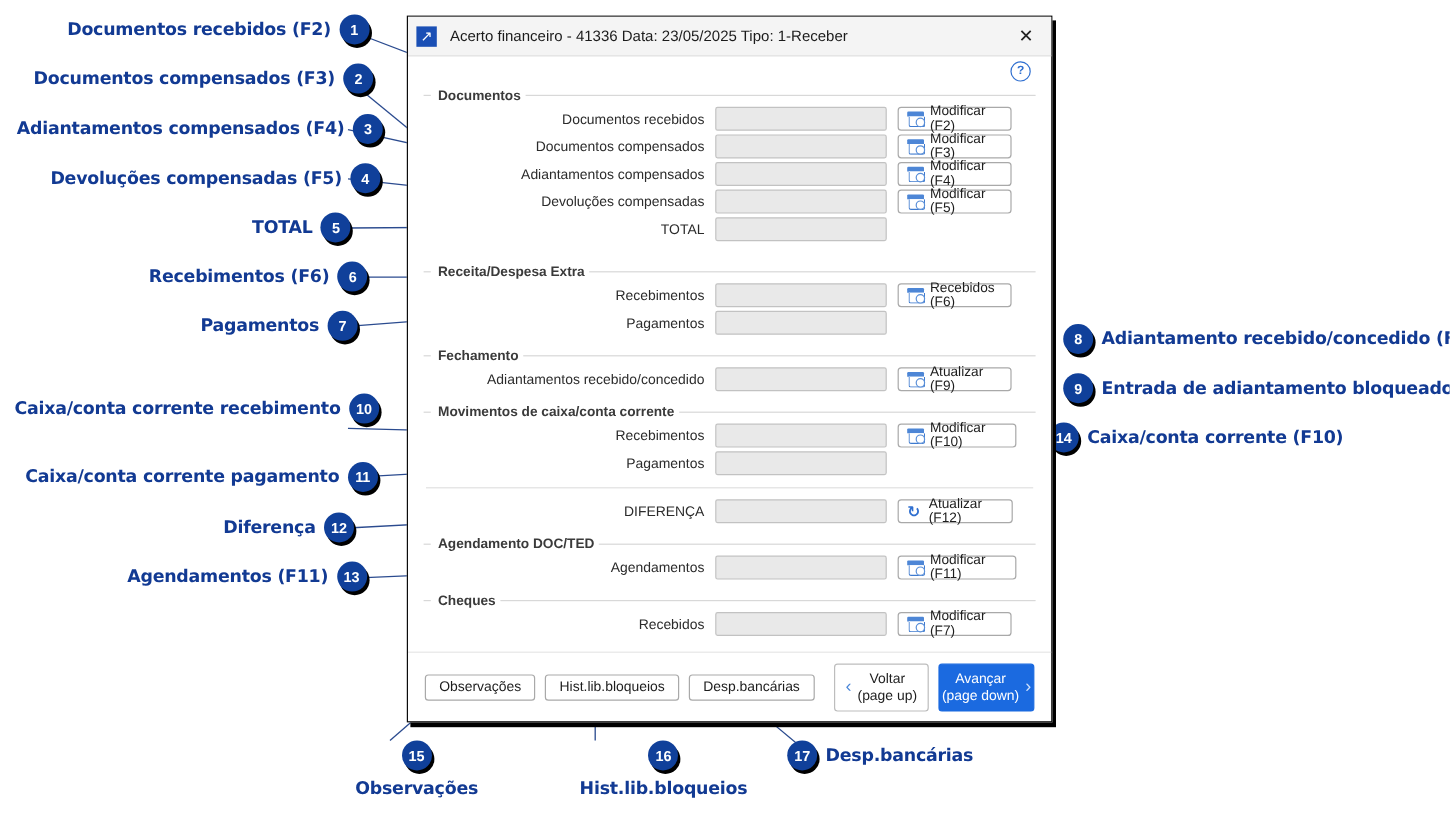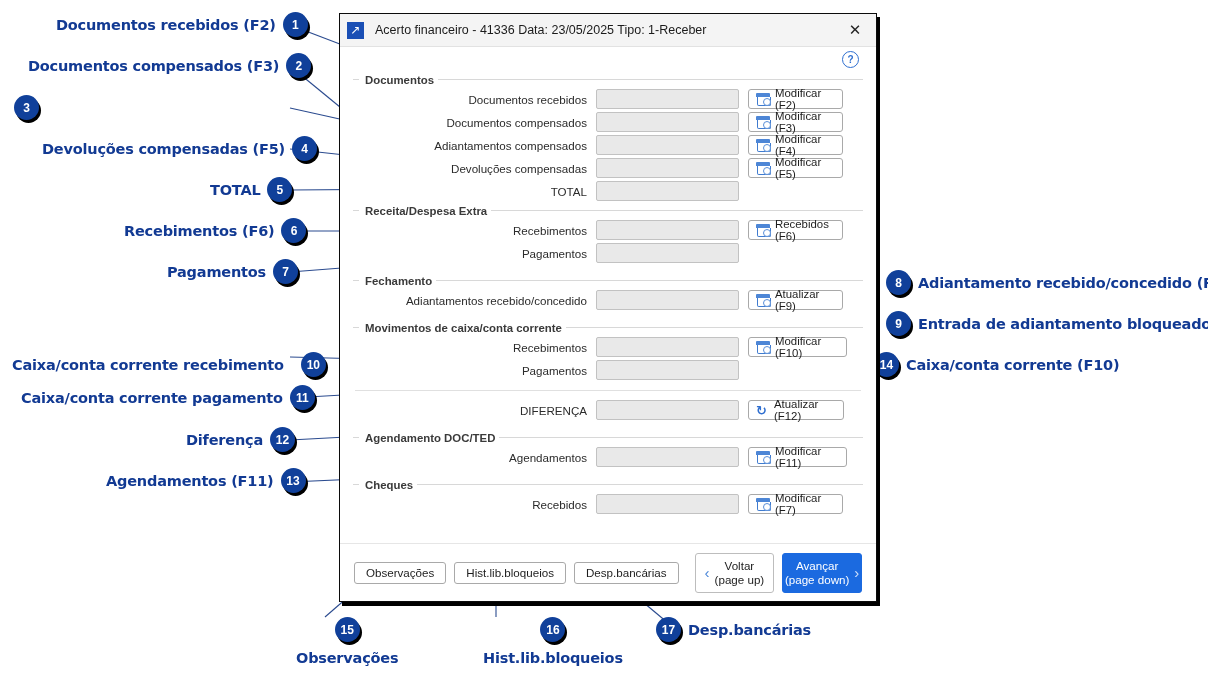--- a/index.html
+++ b/index.html
@@ -177,39 +177,40 @@
 
   <div class="ann left" style="left:56px;top:12px;">
     <span class="ann-label">Documentos recebidos (F2)</span>
     <span class="ann-badge">1</span>
   </div>
   <div class="ann left" style="left:28px;top:53px;">
     <span class="ann-label">Documentos compensados (F3)</span>
     <span class="ann-badge">2</span>
   </div>
   <div class="ann left" style="left:14px;top:95px;">
+    <span class="ann-label">Adiantamentos compensados (F4)</span>
     <span class="ann-badge">3</span>
   </div>
   <div class="ann left" style="left:42px;top:136px;">
     <span class="ann-label">Devoluções compensadas (F5)</span>
     <span class="ann-badge">4</span>
   </div>
   <div class="ann left" style="left:210px;top:177px;">
     <span class="ann-label">TOTAL</span>
     <span class="ann-badge">5</span>
   </div>
   <div class="ann left" style="left:124px;top:218px;">
     <span class="ann-label">Recebimentos (F6)</span>
     <span class="ann-badge">6</span>
   </div>
   <div class="ann left" style="left:167px;top:259px;">
     <span class="ann-label">Pagamentos</span>
     <span class="ann-badge">7</span>
   </div>
-  <div class="ann left" style="left:12px;top:352px;gap:10px;">
+  <div class="ann left" style="left:12px;top:328px;">
     <span class="ann-label">Caixa/conta corrente recebimento</span>
     <span class="ann-badge">10</span>
   </div>
   <div class="ann left" style="left:21px;top:385px;">
     <span class="ann-label">Caixa/conta corrente pagamento</span>
     <span class="ann-badge">11</span>
   </div>
   <div class="ann left" style="left:186px;top:427px;">
     <span class="ann-label">Diferença</span>
     <span class="ann-badge">12</span>
@@ -315,21 +316,21 @@
             </span>
           <span>Modificar (F5)</span>
         </span>
       </div>
 
       <div class="row">
         <span class="lbl">TOTAL</span>
         <span class="fld"></span>
       </div>
 
-      <div class="grp" style="margin-top:1px;">
+      <div class="grp" style="margin-top:17px;">
         <span class="rule left"></span>
         <span class="cap">Receita/Despesa Extra</span>
         <span class="rule"></span>
       </div>
 
       <div class="row">
         <span class="lbl">Recebimentos</span>
         <span class="fld"></span>
         <span class="btn w-mod">
           <span class="ico-box">

